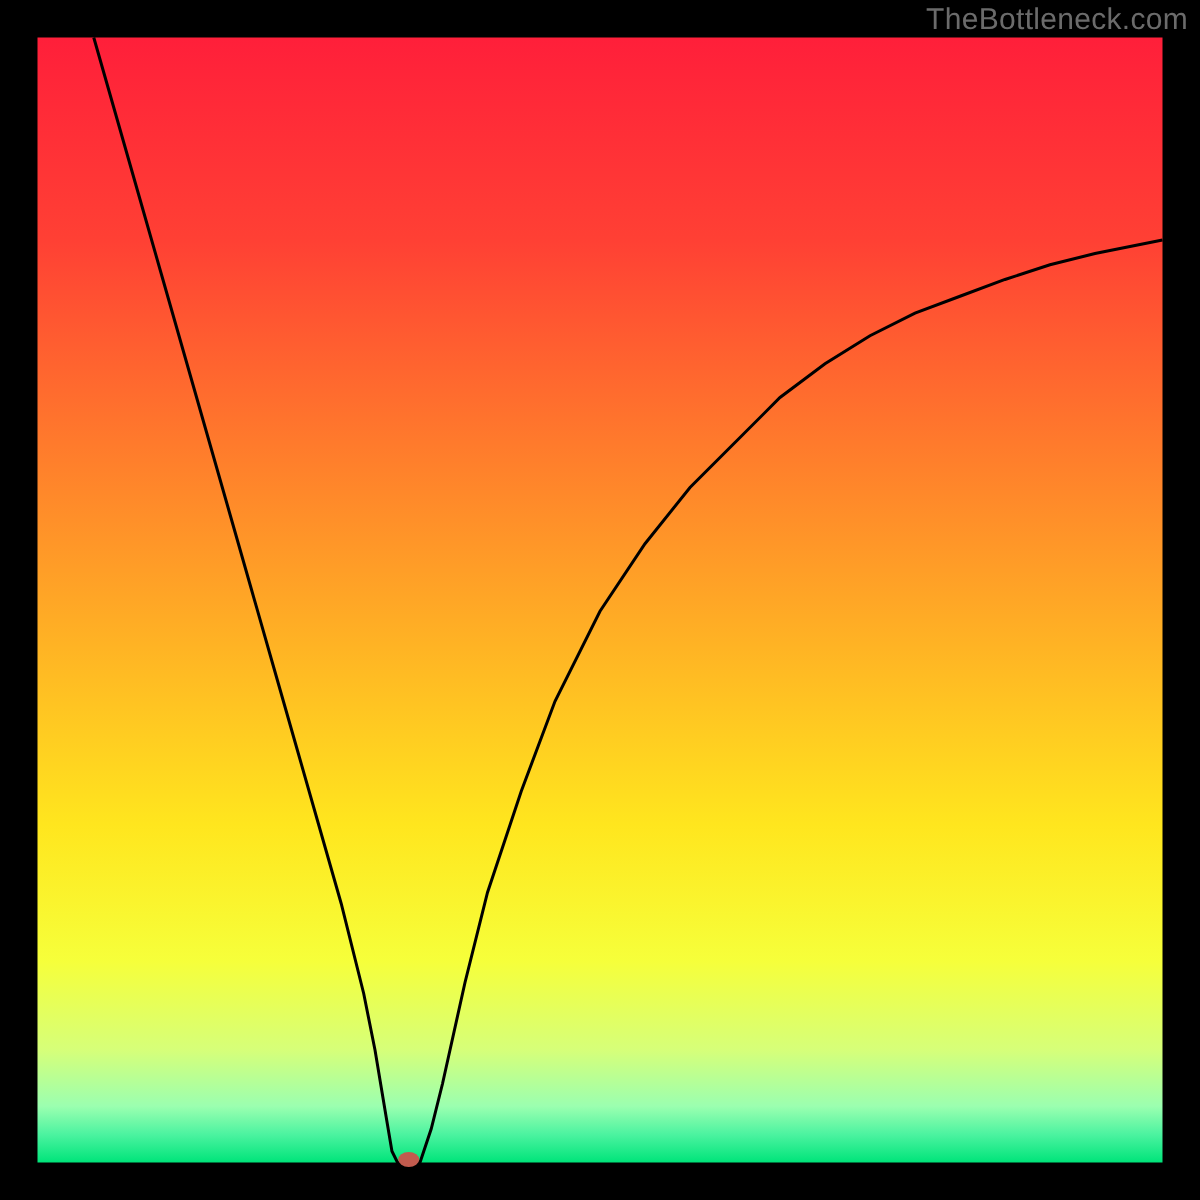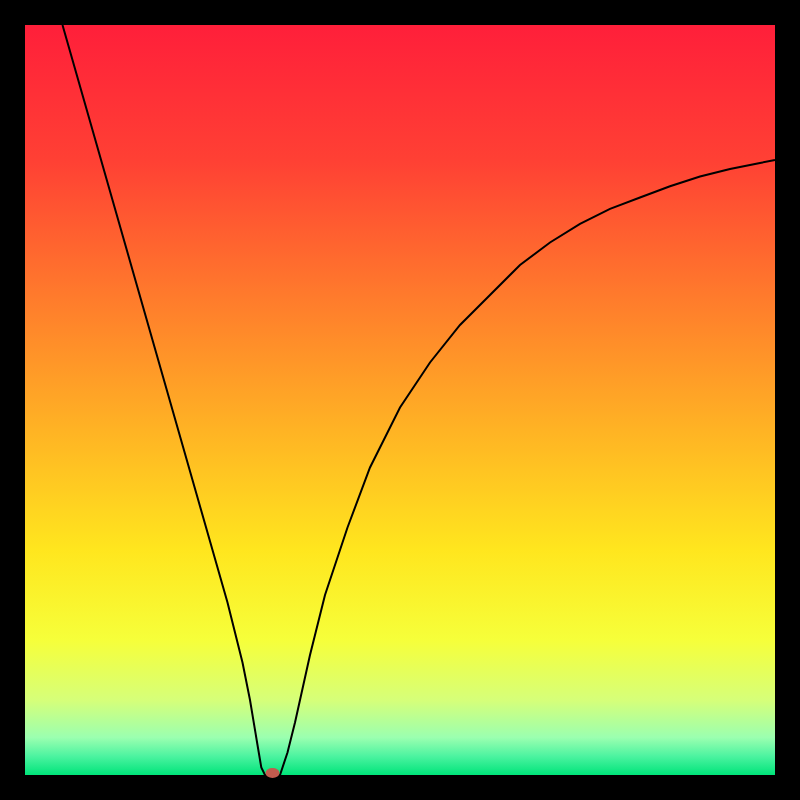--- a/index.html
+++ b/index.html
@@ -58,13 +58,14 @@
 <body>
 
 <div class="frame">
   <div class="plot-area" id="plot-area" style="background: linear-gradient(rgb(255, 31, 58) 0%, rgb(255, 64, 52) 18%, rgb(255, 122, 44) 36%, rgb(255, 179, 36) 54%, rgb(255, 230, 30) 70%, rgb(246, 255, 58) 82%, rgb(214, 255, 121) 90%, rgb(155, 255, 176) 95%, rgb(76, 243, 160) 97.5%, rgb(0, 228, 122) 100%);"></div>
 
   <svg class="curve-svg" viewBox="0 0 750 750" preserveAspectRatio="none">
     <path id="curve-path" class="curve-path" d="M37.5 0.0 L52.5 52.5 L67.5 105.0 L82.5 157.5 L97.5 210.0 L112.5 262.5 L127.5 315.0 L142.5 367.5 L157.5 420.0 L172.5 472.5 L187.5 525.0 L202.5 577.5 L217.5 637.5 L225.0 675.0 L232.5 720.0 L236.3 742.5 L240.0 750.0 L247.5 750.0 L255.0 750.0 L262.5 727.5 L270.0 697.5 L285.0 630.0 L300.0 570.0 L322.5 502.5 L345.0 442.5 L375.0 382.5 L405.0 337.5 L435.0 300.0 L465.0 270.0 L495.0 240.0 L525.0 217.5 L555.0 198.8 L585.0 183.8 L615.0 172.5 L645.0 161.3 L675.0 151.5 L705.0 144.0 L735.0 138.0 L750.0 135.0" stroke="#000000"></path>
     <ellipse id="marker-dot" class="marker" rx="7" ry="5" cx="247.5" cy="748.0" fill="#c25b4e"></ellipse>
   </svg>
 
+  <div class="watermark">TheBottleneck.com</div>
 </div>
 
 </body></html>

